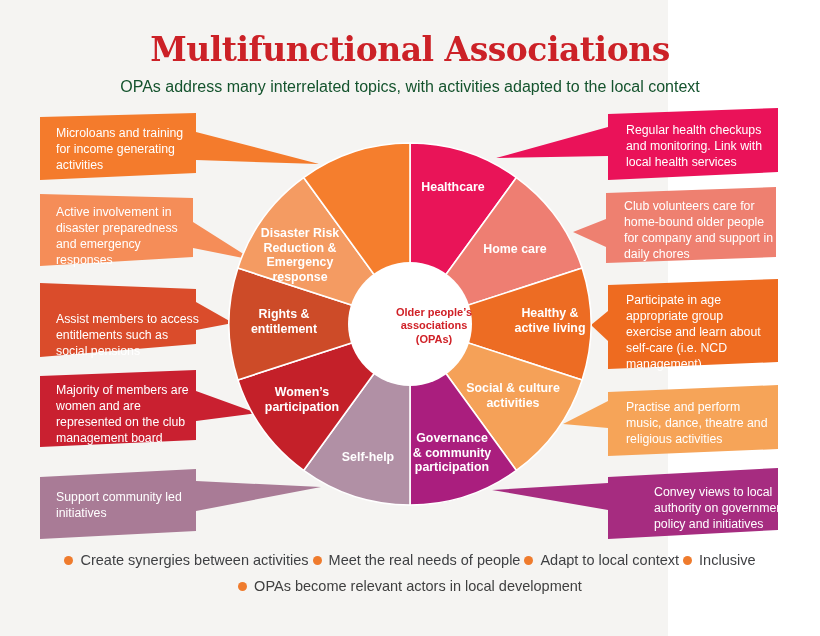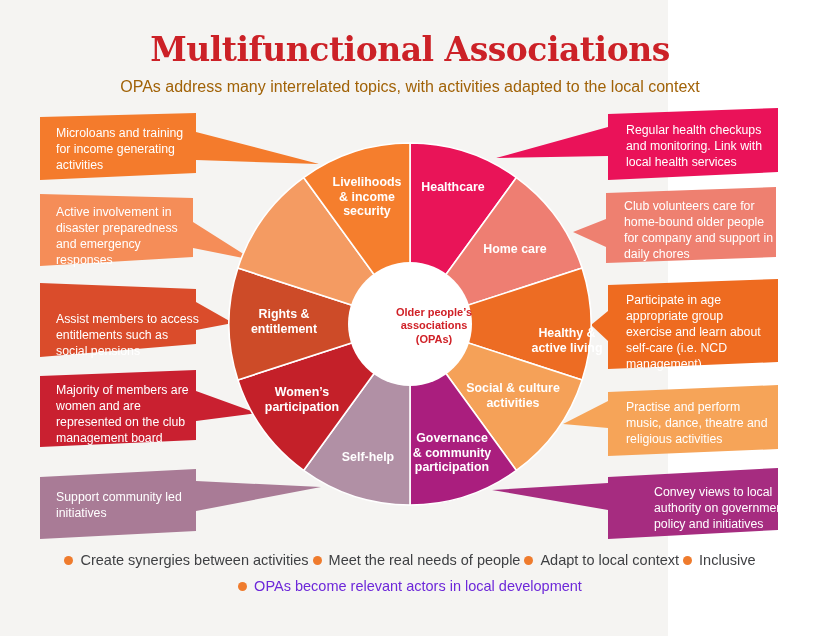--- a/index.html
+++ b/index.html
@@ -22,21 +22,21 @@
                justify-content:center;gap:4px;color:#3f4043;font-size:14.5px;align-items:flex-end;}
   .f-item{display:inline-flex;align-items:center;gap:7px;white-space:nowrap;}
   .dot{width:9px;height:9px;border-radius:50%;background:#ef7b2d;display:inline-block;flex:0 0 auto;}
 </style>
 </head>
 <body>
 
 <div class="stage">
 
   <h1 class="title" style="color: rgb(204, 33, 39);">Multifunctional Associations</h1>
-  <p class="subtitle" style="color: #a16207;">OPAs address many interrelated topics, with activities adapted to the local context</p>
+  <p class="subtitle" style="color: #14532d;">OPAs address many interrelated topics, with activities adapted to the local context</p>
 
   <svg id="diagram" width="820" height="636" viewBox="0 0 820 636">
       <polygon points="40,117 196,113 196,132 319,164 196,160 196,173 40,180" fill="#f47b2c"></polygon>
       <polygon points="40,194 193,198 193,222 253,260 193,248 193,257 40,266" fill="#f58d58"></polygon>
       <polygon points="40,283 196,289 196,302 233,323 196,330 196,344 40,357" fill="#da4c2b"></polygon>
       <polygon points="40,376 196,370 196,391 257,413 196,421 196,440 40,447" fill="#c92030"></polygon>
       <polygon points="40,477 196,469 196,481 321,487 196,511 196,531 40,539" fill="#a97b96"></polygon>
       <polygon points="608,114 778,108 778,172 608,180 608,156 496,158 608,127" fill="#ea1259"></polygon>
       <polygon points="606,193 776,187 776,257 606,263 606,247 573,232 606,219" fill="#ee8070"></polygon>
       <polygon points="608,285 778,279 778,362 608,369 608,341 591,325 608,311" fill="#ee6b20"></polygon>
@@ -50,35 +50,36 @@
       <path d="M 410 324 L 410 505 A 181 181 0 0 1 303.6108693350624 470.4320759818655 Z" fill="#b190a5" stroke="#ffffff" stroke-width="1.6" stroke-linejoin="round"></path>
       <path d="M 410 324 L 303.6108693350624 470.4320759818655 A 181 181 0 0 1 237.85877055057722 379.9320759818655 Z" fill="#c42029" stroke="#ffffff" stroke-width="1.6" stroke-linejoin="round"></path>
       <path d="M 410 324 L 237.85877055057722 379.9320759818655 A 181 181 0 0 1 237.8587705505772 268.06792401813453 Z" fill="#cd4b28" stroke="#ffffff" stroke-width="1.6" stroke-linejoin="round"></path>
       <path d="M 410 324 L 237.8587705505772 268.06792401813453 A 181 181 0 0 1 303.6108693350623 177.56792401813453 Z" fill="#f49b62" stroke="#ffffff" stroke-width="1.6" stroke-linejoin="round"></path>
       <path d="M 410 324 L 303.6108693350623 177.56792401813453 A 181 181 0 0 1 409.99999999999994 143 Z" fill="#f57e2d" stroke="#ffffff" stroke-width="1.6" stroke-linejoin="round"></path>
       <circle cx="410" cy="324" r="62" fill="#ffffff"></circle>
     </svg>
 
   <div class="seg-label" style="left:453px;top:187px;">Healthcare</div>
   <div class="seg-label" style="left:515px;top:249px;">Home care</div>
-  <div class="seg-label" style="left:567px;top:321px;margin-top:20px;">Healthy &amp;
+  <div class="seg-label" style="left:550px;top:321px;">Healthy &amp;
 active living</div>
   <div class="seg-label" style="left:513px;top:396px;">Social &amp; culture
 activities</div>
   <div class="seg-label" style="left:452px;top:453px;">Governance
 &amp; community
 participation</div>
   <div class="seg-label" style="left:368px;top:457px;">Self-help</div>
   <div class="seg-label" style="left:302px;top:400px;">Women’s
 participation</div>
   <div class="seg-label" style="left:284px;top:322px;">Rights &amp;
 entitlement</div>
-  <div class="seg-label" style="left:367px;top:197px;">Livelihoods
-&amp; income
-security</div>
+  <div class="seg-label" style="left:300px;top:255px;">Disaster Risk
+Reduction &amp;
+Emergency
+response</div>
 
   <div class="center-label" style="left: 410px; top: 326px; color: rgb(208, 33, 39);">Older people’s
 associations
 (OPAs)</div>
 
   <div class="callout-text" style="left:56px;top:126px;width:142px;">Microloans and training for income generating activities</div>
   <div class="callout-text" style="left:56px;top:205px;width:138px;">Active involvement in disaster preparedness and emergency responses</div>
   <div class="callout-text" style="left:56px;top:312px;width:146px;">Assist members to access entitlements such as social pensions</div>
   <div class="callout-text" style="left:56px;top:383px;width:146px;">Majority of members are women and are represented on the club management board</div>
   <div class="callout-text" style="left:56px;top:490px;width:132px;">Support community led initiatives</div>
@@ -100,20 +101,20 @@
       </span>
     <span class="f-item">
         <span class="dot" style="background: rgb(239, 123, 45);"></span>
         <span>Adapt to local context</span>
       </span>
     <span class="f-item">
         <span class="dot" style="background: rgb(239, 123, 45);"></span>
         <span>Inclusive</span>
       </span>
   </div>
-  <div class="footer-line" style="top: 578px; color: #6d28d9;">
+  <div class="footer-line" style="top: 578px; color: #404040;">
     <span class="f-item">
         <span class="dot" style="background: rgb(239, 123, 45);"></span>
         <span>OPAs become relevant actors in local development</span>
       </span>
   </div>
 
 </div>
 
 </body></html>

